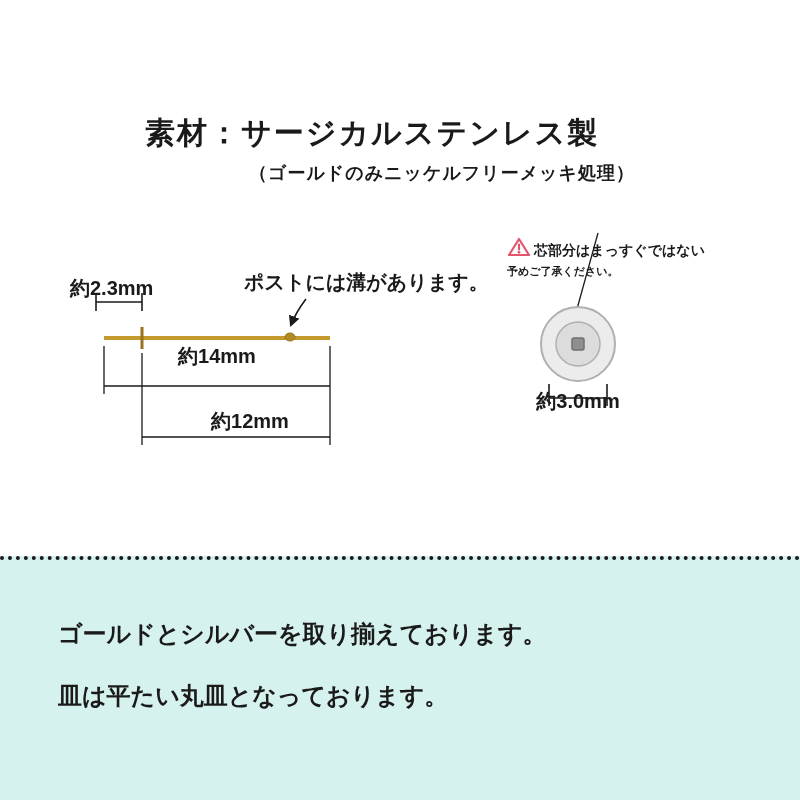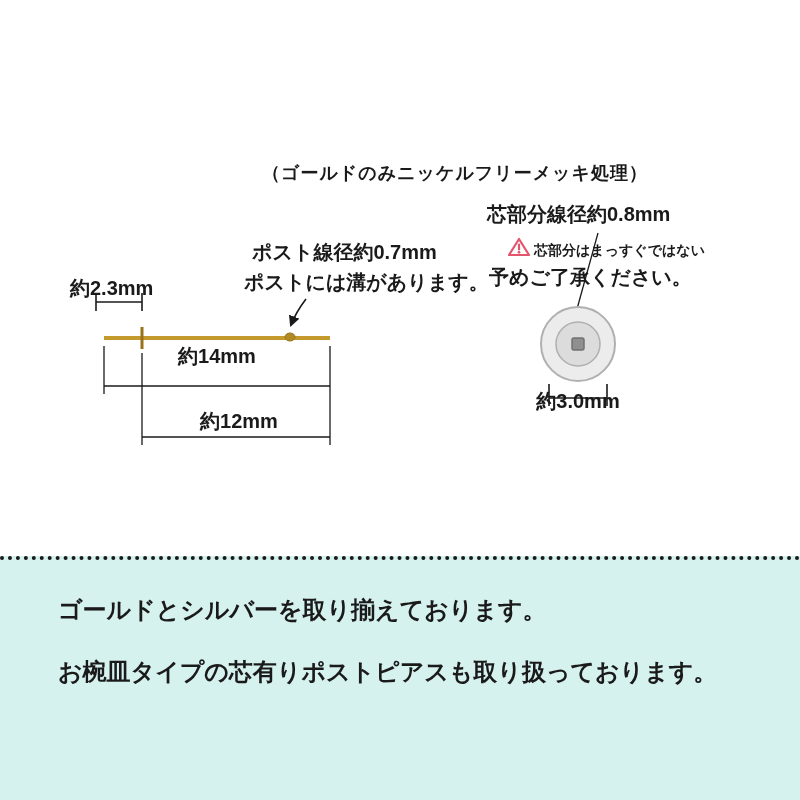--- a/index.html
+++ b/index.html
@@ -8,54 +8,55 @@
     --catch-outer-fill:#ececec; --catch-mid-fill:#dcdcdc; --catch-stroke:#b0b0b0;
     --catch-core-fill:#8f8f8f; --catch-core-stroke:#707070;
     --warning-red:#e2556d; --dim:#1a1a1a;
   }
   *{margin:0;padding:0;box-sizing:border-box}
   html,body{width:800px;height:800px}
   body{font-family:"Liberation Sans","DejaVu Sans",sans-serif;color:var(--text);background:var(--page-bg)}
   .page{position:relative;width:800px;height:800px;background:var(--page-bg);overflow:hidden}
 
   .title{position:absolute;left:145px;top:113px;font-size:30px;font-weight:700;letter-spacing:2px;white-space:nowrap}
-  .subtitle{position:absolute;left:262px;top:161px;font-size:18px;font-weight:700;letter-spacing:1px;white-space:nowrap}
+  .subtitle{position:absolute;left:249px;top:161px;font-size:18px;font-weight:700;letter-spacing:1px;white-space:nowrap}
 
   .diagram-svg{position:absolute;left:0;top:0}
   .lbl{position:absolute;font-weight:700;white-space:nowrap;font-size:20px;line-height:1.2}
   .lbl-plate{left:70px;top:276px}
   .lbl-wire{left:252px;top:240px}
   .lbl-groove-note{left:244px;top:270px}
   .lbl-total{left:217px;top:344px;transform:translateX(-50%)}
-  .lbl-postlen{left:239px;top:409px;transform:translateX(-50%)}
+  .lbl-postlen{left:250px;top:409px;transform:translateX(-50%)}
   .lbl-core{left:487px;top:202px}
   .lbl-warn1{left:534px;top:242px;font-size:14px}
-  .lbl-warn2{left:489px;top:265px;font-size:20px}
+  .lbl-warn2{left:507px;top:265px;font-size:11px}
   .lbl-width30{left:578px;top:389px;transform:translateX(-50%)}
   .warn-icon{position:absolute;left:508px;top:237px;width:22px;height:20px}
 
   .stroke-dim{stroke:var(--dim);stroke-width:1.6;fill:none}
   .stroke-dim-thin{stroke:var(--dim);stroke-width:1.3;fill:none}
   .post-line{stroke:var(--post-gold);stroke-width:4;fill:none}
   .plate-tick{stroke:var(--post-gold-dark);stroke-width:3;fill:none}
   .groove-dot{fill:var(--groove);stroke:var(--post-gold-dark);stroke-width:1}
   .catch-outer{fill:var(--catch-outer-fill);stroke:var(--catch-stroke);stroke-width:2}
   .catch-mid{fill:var(--catch-mid-fill);stroke:var(--catch-stroke);stroke-width:1.5}
   .catch-core{fill:var(--catch-core-fill);stroke:var(--catch-core-stroke);stroke-width:1.5}
   .warn-shape{stroke:var(--warning-red);fill:none;stroke-width:2.2;stroke-linejoin:round;stroke-linecap:round}
   .warn-dot{fill:var(--warning-red)}
 
-  .notes{position:absolute;left:0;right:0;top:556px;bottom:0;background:var(--section-bg);border-top:4px dotted var(--dotted);padding:38px 0 0 58px}
+  .notes{position:absolute;left:0;right:0;top:556px;bottom:0;background:var(--section-bg);border-top:4px dotted var(--dotted);padding:62px 0 0 58px}
   .notes p{font-size:24px;font-weight:700;line-height:1;margin:0 0 38px 0;white-space:nowrap}
 </style>
 </head>
 <body>
 
 <div class="page">
 
+  <h1 class="title">素材：サージカルステンレス製</h1>
   <p class="subtitle">（ゴールドのみニッケルフリーメッキ処理）</p>
 
   <svg class="diagram-svg" width="800" height="560" viewBox="0 0 800 560" aria-hidden="true">
     <defs>
       <marker id="arrowhead" viewBox="0 0 10 10" refX="8" refY="5" markerWidth="7" markerHeight="7" orient="auto-start-reverse">
         <path d="M0,0 L10,5 L0,10 z" fill="#1a1a1a"></path>
       </marker>
     </defs>
 
     <line class="post-line" x1="104" y1="338" x2="330" y2="338"></line>
@@ -87,35 +88,33 @@
     </g>
 
     <g>
       <line class="stroke-dim" x1="549" y1="384" x2="549" y2="406"></line>
       <line class="stroke-dim" x1="607" y1="384" x2="607" y2="406"></line>
       <line class="stroke-dim" x1="549" y1="398" x2="607" y2="398"></line>
     </g>
   </svg>
 
   <span class="lbl lbl-plate">約2.3mm</span>
-  <span class="lbl lbl-wire">ポスト線径約0.7mm</span>
   <span class="lbl lbl-groove-note">ポストには溝があります。</span>
   <span class="lbl lbl-total">約14mm</span>
   <span class="lbl lbl-postlen">約12mm</span>
 
-  <span class="lbl lbl-core">芯部分線径約0.8mm</span>
 
   <svg class="warn-icon" viewBox="0 0 22 20" aria-hidden="true">
     <polygon class="warn-shape" points="11,2 21,18 1,18"></polygon>
     <line class="warn-shape" x1="11" y1="7.5" x2="11" y2="12.5"></line>
     <circle class="warn-dot" cx="11" cy="15.3" r="1.4"></circle>
   </svg>
   <span class="lbl lbl-warn1">芯部分はまっすぐではない</span>
   <span class="lbl lbl-warn2">予めご了承ください。</span>
 
   <span class="lbl lbl-width30">約3.0mm</span>
 
   <section class="notes">
     <p>ゴールドとシルバーを取り揃えております。</p>
-    <p>お椀皿タイプの芯有りポストピアスも取り扱っております。</p>
+    <p>皿は平たい丸皿となっております。</p>
   </section>
 
 </div>
 
 </body></html>

